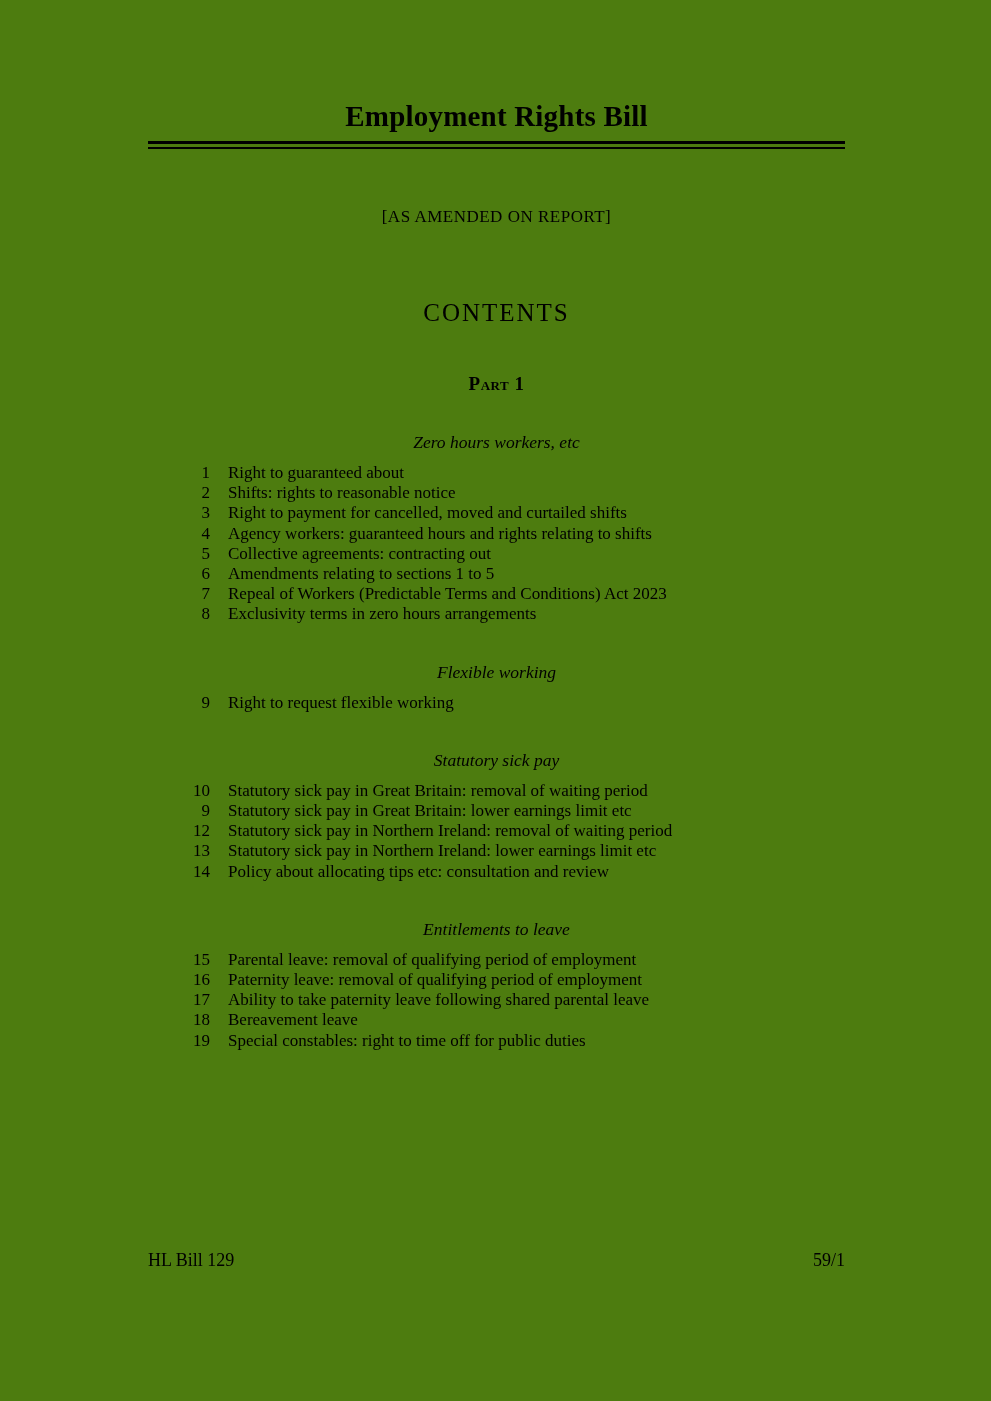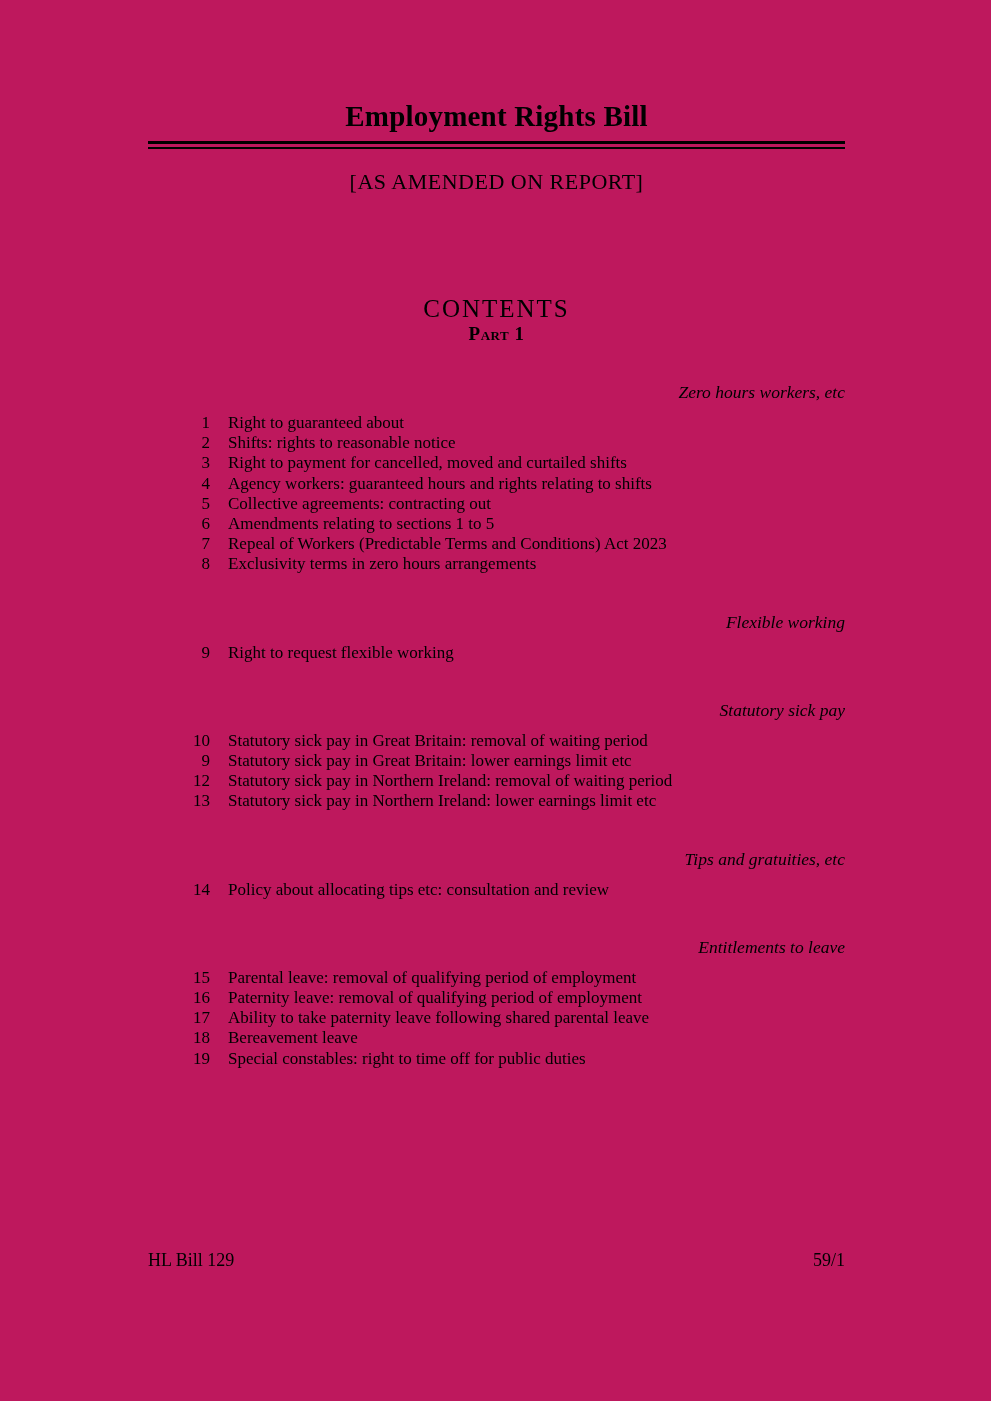--- a/index.html
+++ b/index.html
@@ -5,72 +5,73 @@
   html, body {
     margin: 0;
     padding: 0;
     background: #ffffff;
   }
   .page {
     position: relative;
     width: 991px;
     height: 1401px;
     box-sizing: border-box;
-    background: #be185d;
+    background: #4d7c0f;
     color: #000000;
     font-family: "Liberation Serif", "DejaVu Serif", serif;
     padding: 0 146px 0 148px;
     overflow: hidden;
   }
   .bill-title {
     margin: 0;
     padding-top: 100px;
     font-size: 29px;
     font-weight: bold;
     text-align: center;
     letter-spacing: 0.2px;
   }
   .double-rule {
     margin-top: 8px;
     height: 3px;
     border-top: 3px solid #000;
     border-bottom: 2px solid #000;
   }
   .subtitle {
-    margin-top: 20px;
-    font-size: 22px;
+    margin-top: 58px;
+    font-size: 17px;
     text-align: center;
     letter-spacing: 0.5px;
   }
   .contents-heading {
-    margin-top: 100px;
+    margin-top: 72px;
     font-size: 25px;
     text-align: center;
     letter-spacing: 2px;
   }
   .part-label {
+    margin-top: 46px;
     font-size: 19px;
     font-weight: bold;
     font-variant: small-caps;
     text-align: center;
     letter-spacing: 0.5px;
   }
   .part-heading {
     margin-top: 24px;
     font-size: 18px;
     font-variant: small-caps;
     text-align: center;
     letter-spacing: 1.5px;
   }
   .sec-head {
     margin: 37px 0 10px 0;
     font-size: 17.5px;
     font-style: italic;
     font-weight: normal;
-    text-align: right;
+    text-align: center;
   }
   .toc-row {
     display: flex;
     font-size: 17px;
     line-height: 20.2px;
   }
   .toc-row .num {
     flex: none;
     width: 62px;
     text-align: right;
@@ -155,21 +156,20 @@
         <div class="toc-row">
           <span class="num">12</span>
           <span class="txt">Statutory sick pay in Northern Ireland: removal of waiting period</span>
         </div>
         <div class="toc-row">
           <span class="num">13</span>
           <span class="txt">Statutory sick pay in Northern Ireland: lower earnings limit etc</span>
         </div>
       </section>
       <section class="toc-section">
-        <h3 class="sec-head">Tips and gratuities, etc</h3>
         <div class="toc-row">
           <span class="num">14</span>
           <span class="txt">Policy about allocating tips etc: consultation and review</span>
         </div>
       </section>
       <section class="toc-section">
         <h3 class="sec-head">Entitlements to leave</h3>
         <div class="toc-row">
           <span class="num">15</span>
           <span class="txt">Parental leave: removal of qualifying period of employment</span>

